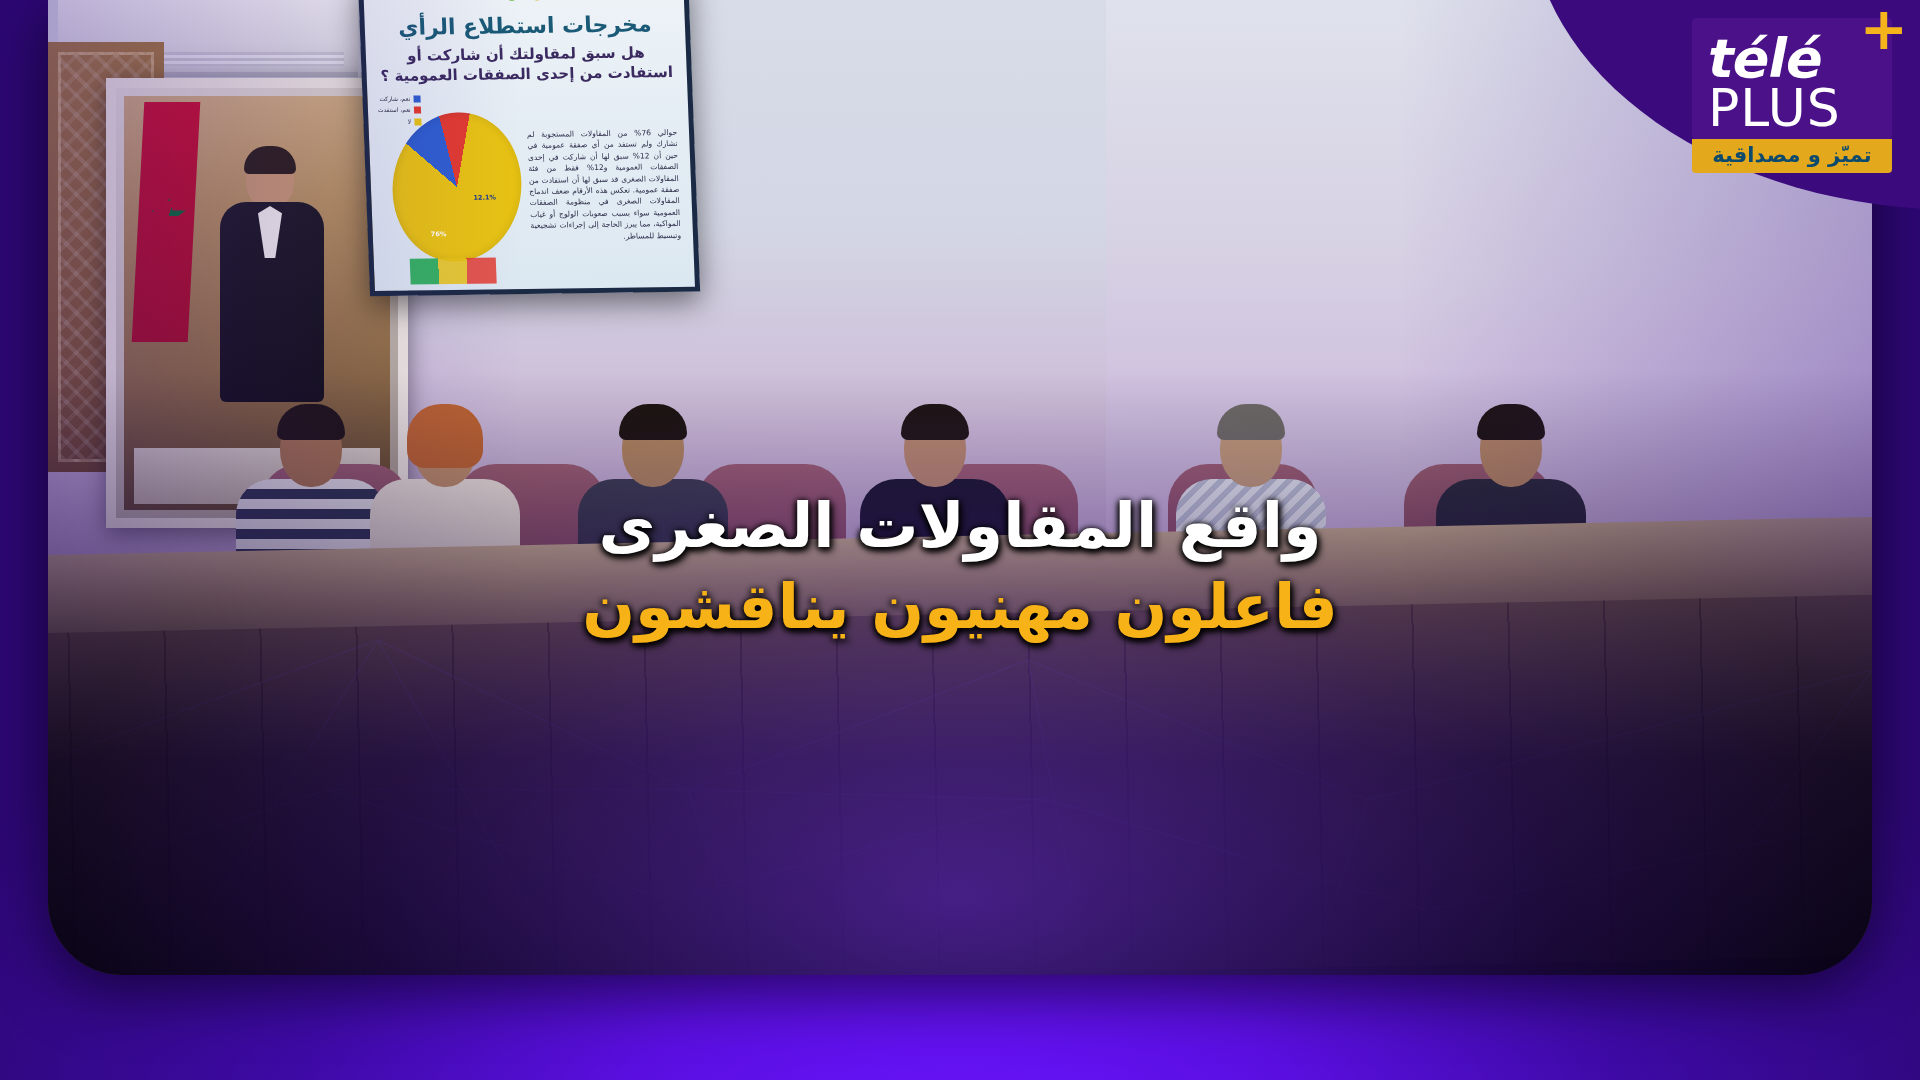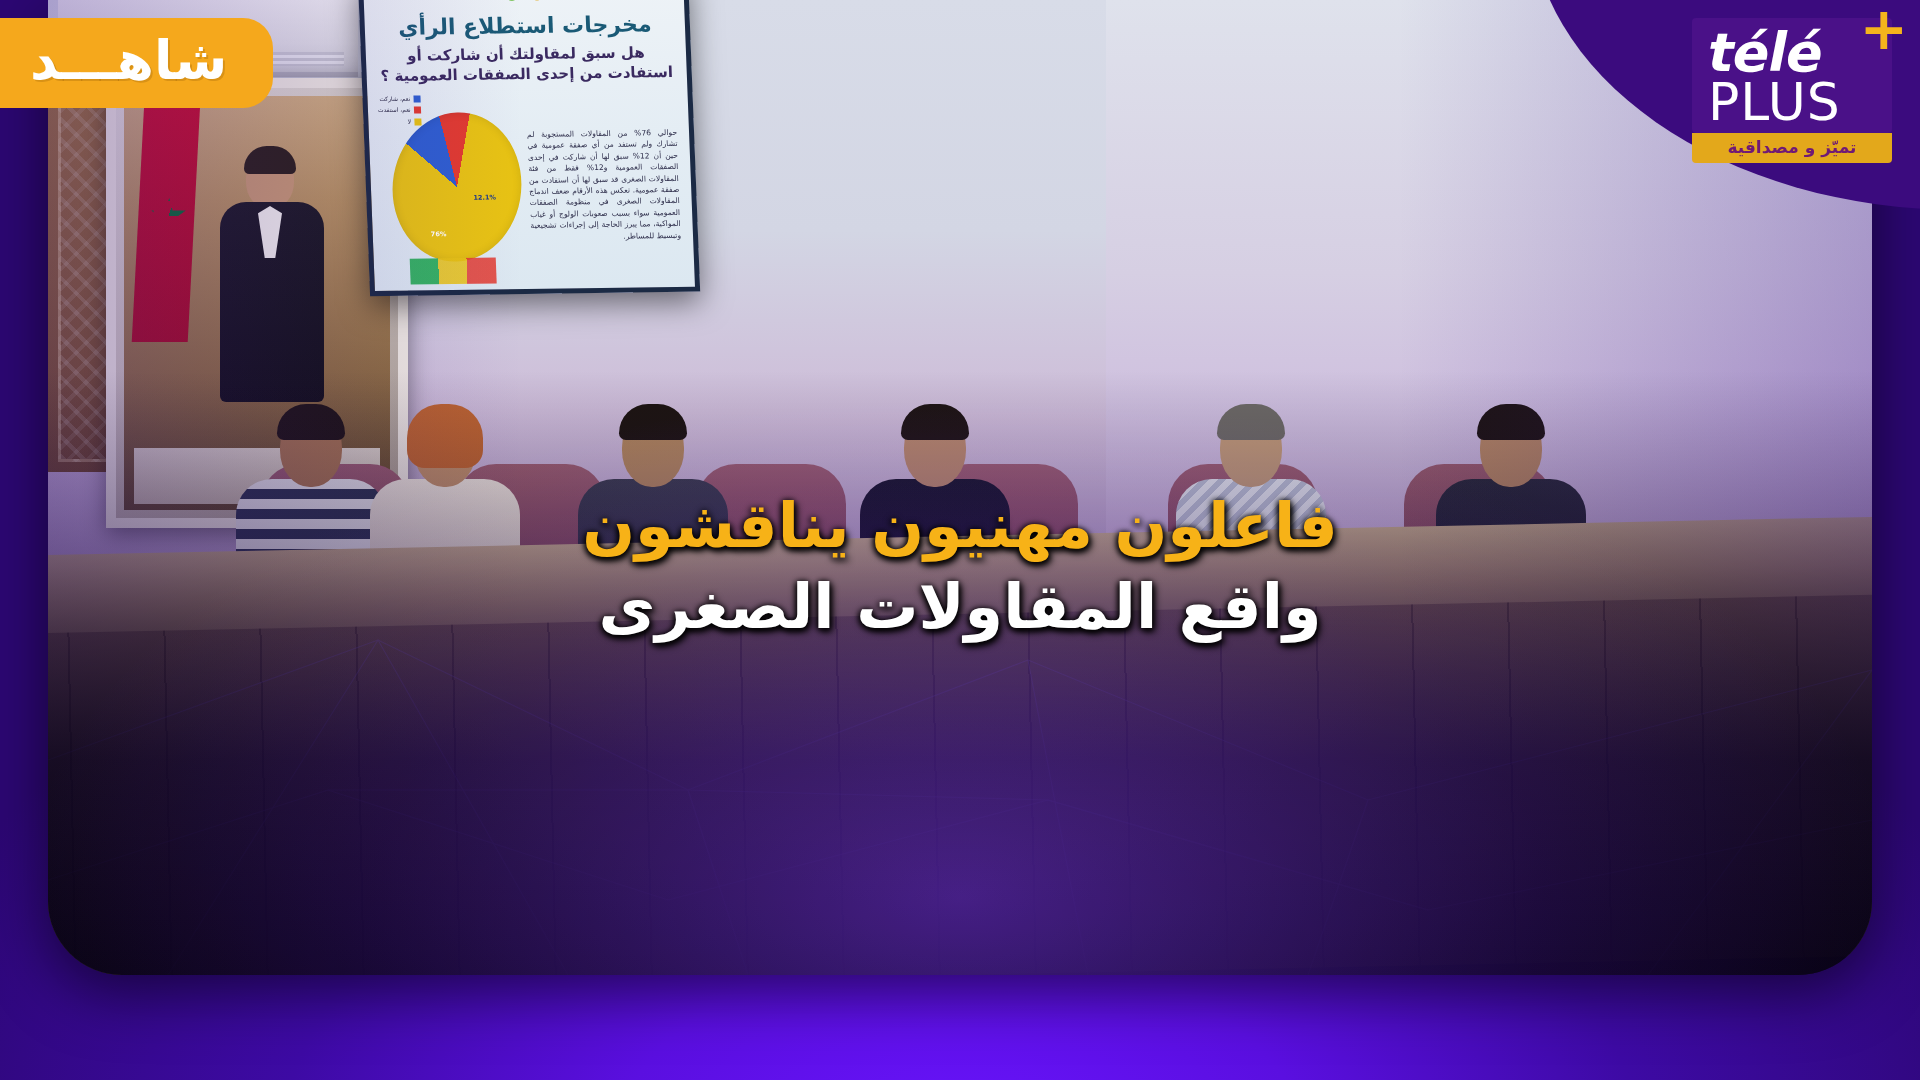--- a/index.html
+++ b/index.html
@@ -318,39 +318,40 @@
     text-align: left;
     direction: ltr;
   }
   #logo-tele {
     font-size: 54px;
     font-style: italic;
     font-weight: 700;
     color: #ffffff;
     line-height: .92;
     letter-spacing: -1px;
+    margin-top: 6px;
   }
   #logo-plus-word {
     font-size: 52px;
     font-weight: 400;
     color: #ffffff;
     line-height: .95;
     letter-spacing: 1px;
   }
   #logo-plus-sign {
     position:absolute; right: -16px; top: -18px;
     color: #f5b41c;
     font-size: 58px;
     font-weight: 700;
     line-height: 1;
   }
   #logo-tagline {
     background: #e3a81b;
-    color: #701a75;
-    font-size: 17px;
+    color: #0c4a6e;
+    font-size: 21px;
     font-weight: 700;
     text-align: center;
     padding: 4px 6px 6px 6px;
     border-radius: 0 0 4px 4px;
     direction: rtl;
   }
 
   
   #headline {
     position: absolute;
@@ -508,26 +509,25 @@
           <path d="M1600 975 L1824 670"></path>
           <path d="M280 790 L640 790 L1000 800 L1380 910"></path>
         </g>
       </svg>
 
       <div class="vignette"></div>
       <div class="purple-wash"></div>
     </div>
 
     <div id="headline">
+      <div class="line l2">واقع المقاولات الصغرى</div>
       <div class="line l1">فاعلون مهنيون يناقشون</div>
-      <div class="line l2">واقع المقاولات الصغرى</div>
     </div>
   </div>
 
-  <div id="watch-badge">شاهـــد</div>
 
   <div id="logo-wrap">
     <div id="logo-blob"></div>
     <div id="logo-box">
       <div id="logo-card">
         <div id="logo-plus-sign">+</div>
         <div id="logo-tele">télé</div>
         <div id="logo-plus-word">PLUS</div>
       </div>
       <div id="logo-tagline">تميّز و مصداقية</div>

